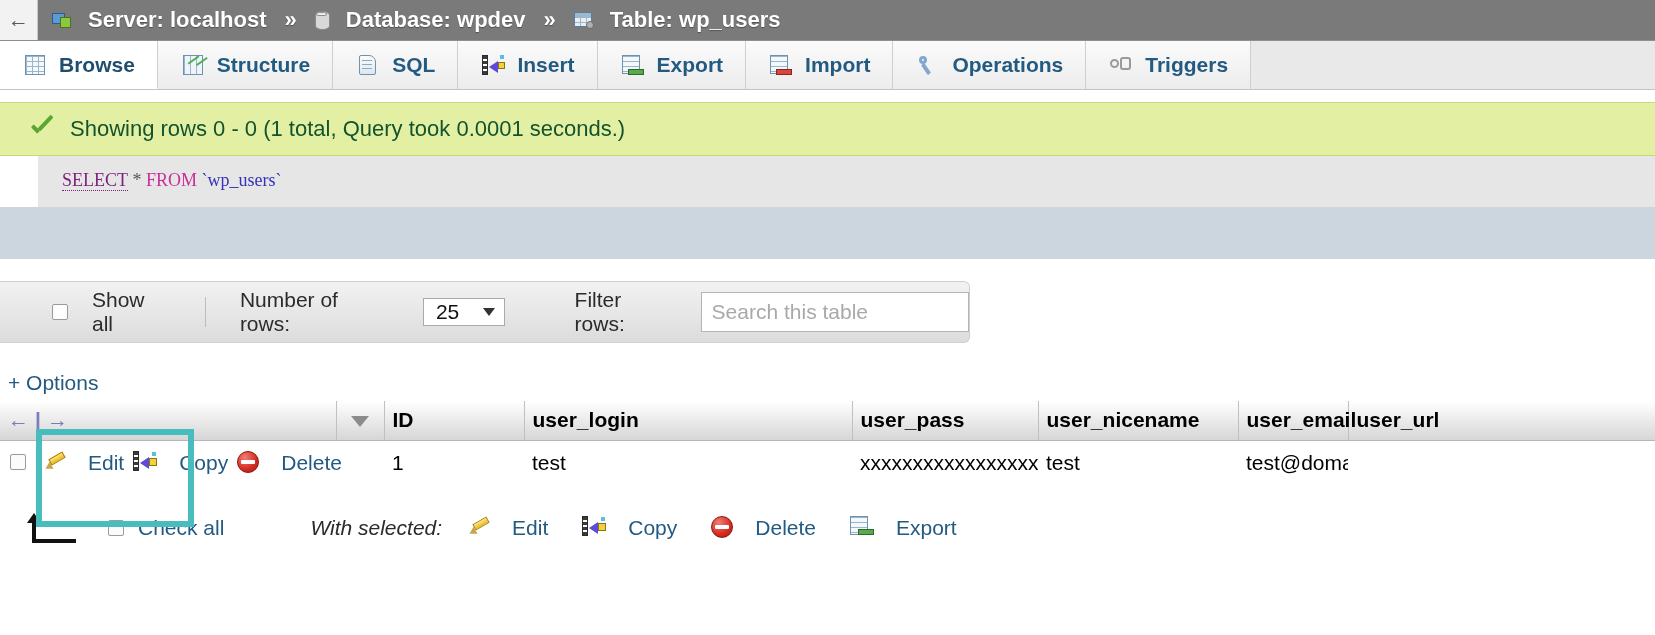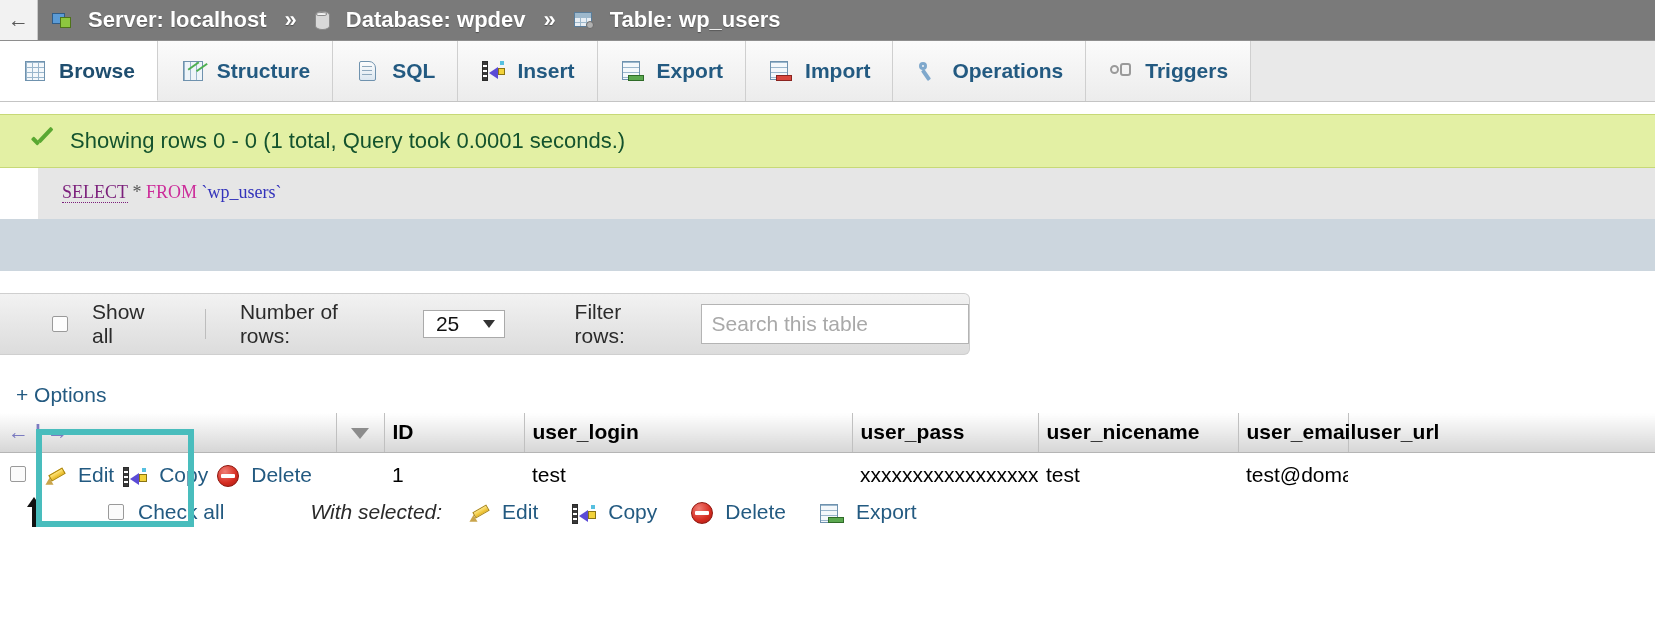--- a/index.html
+++ b/index.html
@@ -88,21 +88,21 @@
       repeating-linear-gradient(to bottom, transparent 0 4px, #9db8cc 4px 5px);
   }
   .ic-table:after {
     content: ""; position: absolute; right: 0; bottom: 0;
     width: 8px; height: 8px; border-radius: 50%;
     background: #b0b0b0; border: 1px solid #6a6a6a; box-sizing: border-box;
   }
 
   
   .tabbar {
-    height: 61px;
+    height: 49px;
     background: #e3e3e3;
     display: flex;
     align-items: stretch;
     border-bottom: 1px solid #c4c4c4;
     box-sizing: border-box;
     position: relative;
   }
   .tabbar:after {
     content: "";
     position: absolute; left: 0; right: 0; bottom: 0; height: 1px;
@@ -320,21 +320,21 @@
     padding: 0 10px;
     font-size: 21px;
     color: #a9a9a9;
     font-family: "Liberation Sans", sans-serif;
     box-sizing: border-box;
     display: flex; align-items: center;
   }
 
   
   .options-link {
-    margin: 28px 0 6px 16px;
+    margin: 28px 0 6px 8px;
     color: #235a81;
     font-size: 21px;
     cursor: pointer;
     display: inline-block;
   }
 
   
   .data-table {
     border-collapse: collapse;
     width: 1655px;
@@ -376,21 +376,21 @@
     width: 16px; height: 16px; border: 1px solid #9a9a9a;
     background: #fbfbfb; border-radius: 2px; display: inline-block;
     box-sizing: border-box;
   }
   .act-link {
     color: #235a81; text-decoration: none; cursor: pointer;
   }
   .act-group {
     display: flex; align-items: center; gap: 9px;
   }
-  .act-item { display: flex; align-items: flex-end; gap: 12px; }
+  .act-item { display: flex; align-items: flex-start; gap: 22px; }
 
   .ico-pencil { width: 22px; height: 20px; position: relative; flex:none; }
   .ico-pencil:before {
     content:""; position:absolute; left:4px; top:3px; width:17px; height:7px;
     background:#f5d councillor; }
   .ico-pencil:before {
     content:""; position:absolute; left:5px; top:4px; width:16px; height:7px;
     background: linear-gradient(to bottom,#ffe680,#e8b820);
     border:1px solid #a8830f; transform: rotate(-30deg); box-sizing:border-box;
   }
@@ -452,21 +452,21 @@
     border: 6px solid #49bdbd;
     box-sizing: border-box;
     pointer-events: none;
     z-index: 50;
   }
 
   
   .bottom-row {
     display: flex;
     align-items: center;
-    margin-top: 0;
+    margin-top: 28px;
     font-size: 21px;
     color: #2b2b2b;
     gap: 0;
   }
   .up-arrow-glyph {
     width: 62px; height: 30px; position: relative; margin-left: 18px; flex:none;
   }
   .up-arrow-glyph:before {
     content:""; position:absolute; left:14px; top:6px; width:4px; height:22px; background:#111;
   }

